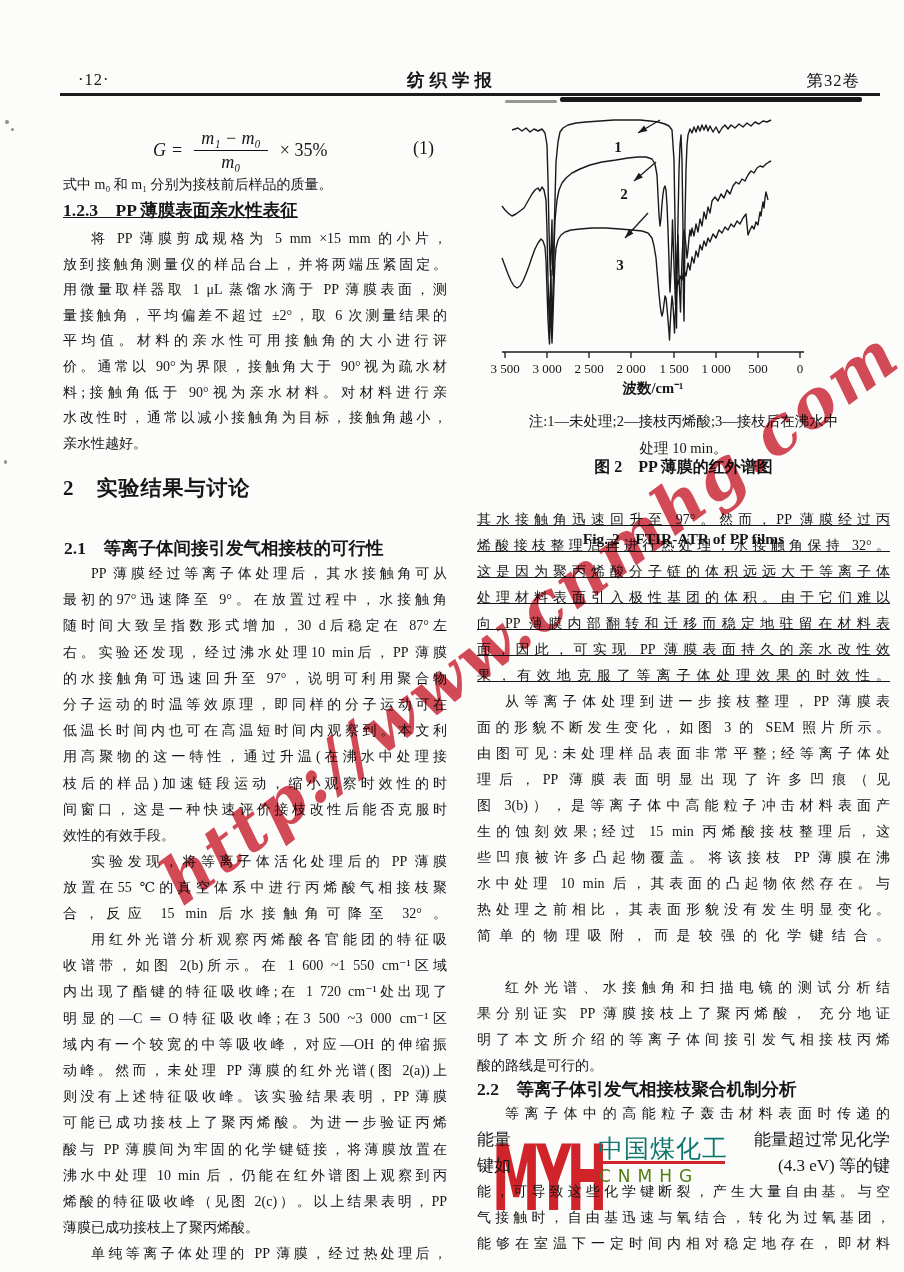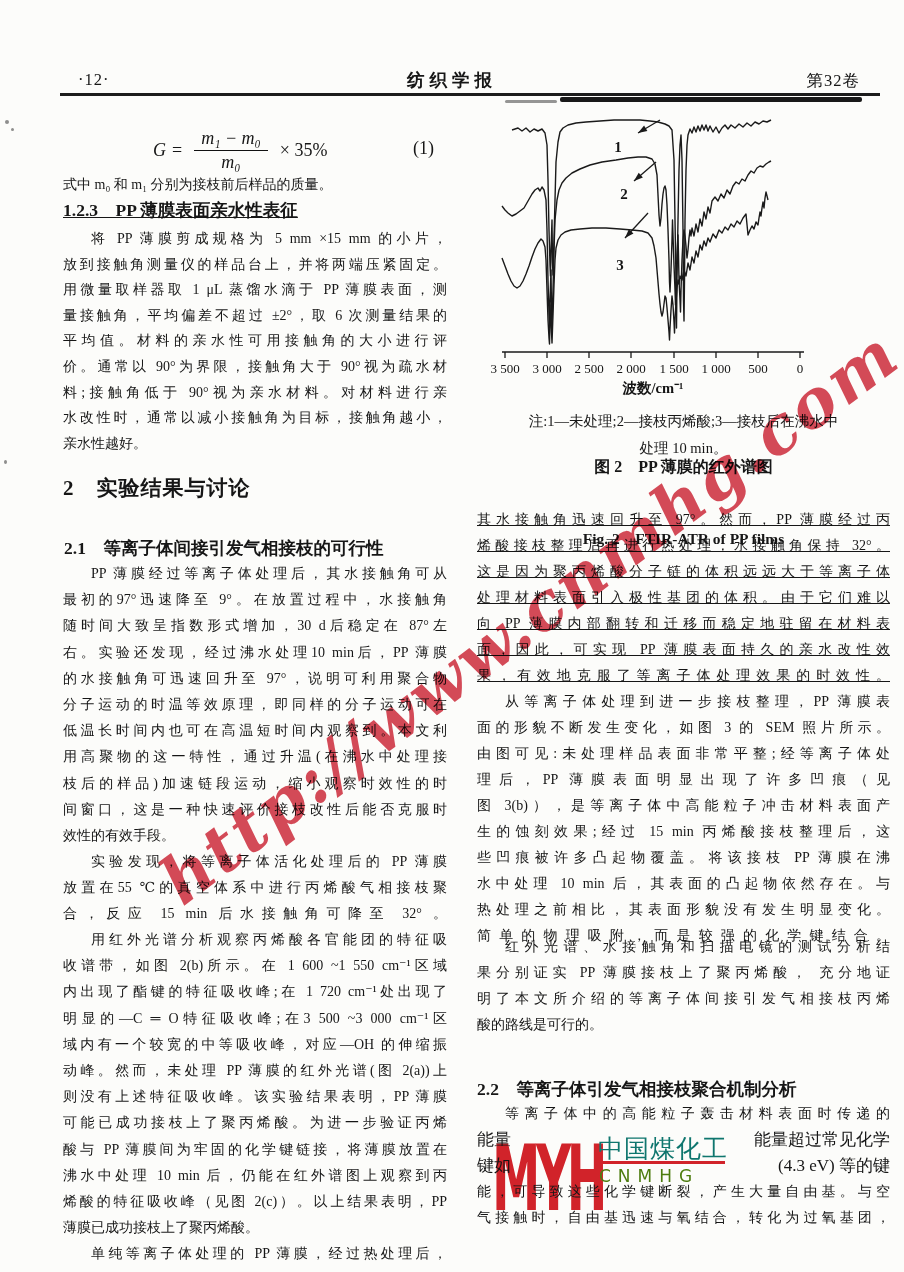--- a/index.html
+++ b/index.html
@@ -196,21 +196,21 @@
     <div class="tl j">面的形貌不断发生变化，如图 3 的 SEM 照片所示。</div>
     <div class="tl j">由图可见:未处理样品表面非常平整;经等离子体处</div>
     <div class="tl j">理后，PP 薄膜表面明显出现了许多凹痕（见</div>
     <div class="tl j">图 3(b)），是等离子体中高能粒子冲击材料表面产</div>
     <div class="tl j">生的蚀刻效果;经过 15 min 丙烯酸接枝整理后，这</div>
     <div class="tl j">些凹痕被许多凸起物覆盖。将该接枝 PP 薄膜在沸</div>
     <div class="tl j">水中处理 10 min 后，其表面的凸起物依然存在。与</div>
     <div class="tl j">热处理之前相比，其表面形貌没有发生明显变化。</div>
     <div class="tl j">简单的物理吸附，而是较强的化学键结合。</div>
   </div>
-<div class="lines z4" style="left:477px;top:934px;width:413px;--lh:26px;">
+<div class="lines z4" style="left:477px;top:975px;width:413px;--lh:26px;">
     <div class="tl j ind">红外光谱、水接触角和扫描电镜的测试分析结</div>
     <div class="tl j">果分别证实 PP 薄膜接枝上了聚丙烯酸， 充分地证</div>
     <div class="tl j">明了本文所介绍的等离子体间接引发气相接枝丙烯</div>
     <div class="tl">酸的路线是可行的。</div>
   </div>
 
 <div class="abs h-sub z4" style="left:477px;top:1077px;">2.2　等离子体引发气相接枝聚合机制分析</div>
 
 <div class="lines z4" style="left:477px;top:1101px;width:413px;--lh:26px;">
     <div class="tl j ind">等离子体中的高能粒子轰击材料表面时传递的</div>
@@ -221,20 +221,21 @@
   <span class="rf">能量超过常见化学</span>
 </div>
 <div class="frag-row" style="left:477px;top:1153px;">
   <span class="lf">键如</span>
   <span class="rf">(4.3 eV) 等的键</span>
 </div>
 
 <div class="lines z4" style="left:477px;top:1179px;width:413px;--lh:26px;">
     <div class="tl j">能，可导致这些化学键断裂，产生大量自由基。与空</div>
     <div class="tl j">气接触时，自由基迅速与氧结合，转化为过氧基团，</div>
+    <div class="tl j">能够在室温下一定时间内相对稳定地存在，即材料</div>
   </div>
 
 <div class="abs logo-mark" style="left:492px;top:1128px;">MYH</div>
 <div class="abs logo-cn" style="left:598px;top:1132px;">中国煤化工</div>
 <div class="abs logo-underline" style="left:597px;top:1161px;width:128px;"></div>
 <div class="abs logo-en" style="left:599px;top:1166px;">CNMHG</div>
 
 <div class="abs watermark" style="left:85px;top:600px;">http://www.cnmhg.com</div>
 
 </body></html>

